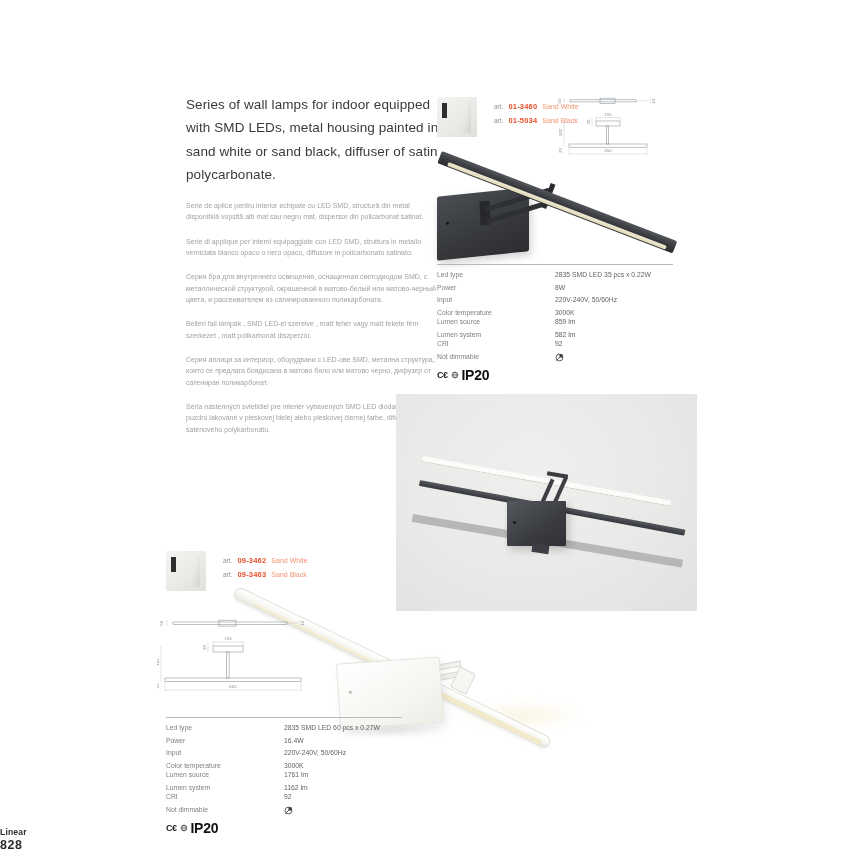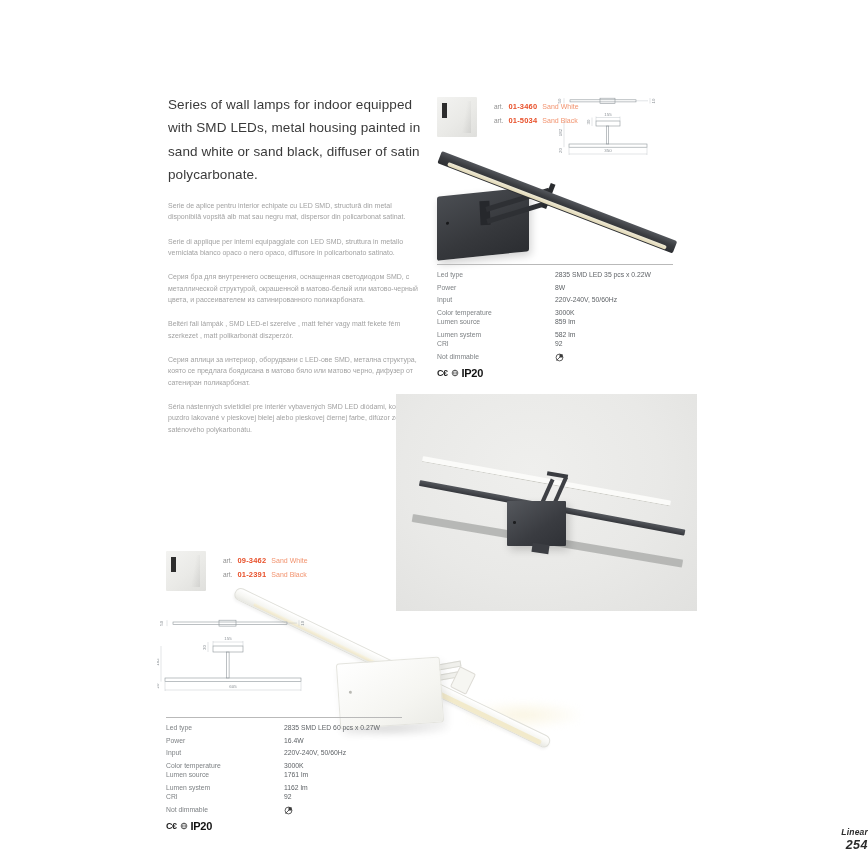--- a/index.html
+++ b/index.html
@@ -1,20 +1,20 @@
 <!DOCTYPE html>
 <html><head>
 <meta charset="utf-8">
 <style>
   html,body{margin:0;padding:0;background:#ffffff;}
   .page{position:relative;width:868px;height:868px;background:#fff;overflow:hidden;
         font-family:"Liberation Sans",sans-serif;color:#3c3c3c;}
 
   
-  .intro{position:absolute;left:168px;top:93px;width:270px;}
+  .intro{position:absolute;left:186px;top:93px;width:270px;}
   .intro-title{font-size:13.5px;line-height:1.74;color:#3a3a3a;letter-spacing:.1px;margin:0;}
   .trans{font-size:7px;line-height:1.62;color:#a2a2a2;margin:13px 0 0 0;width:252px;}
 
   
   .art-block{position:absolute;display:flex;gap:17px;}
   .thumb{width:40px;height:40px;border-radius:1px;position:relative;
          background:linear-gradient(140deg,#f3f3f1 0%,#eaeae7 55%,#dfdfdc 100%);}
   .thumb-mark{position:absolute;left:5px;top:6px;width:5px;height:15px;background:#2d2d2d;}
   .thumb-edge{position:absolute;right:6px;top:4px;bottom:4px;width:10px;
               background:linear-gradient(100deg,transparent 40%,rgba(0,0,0,.07));}
@@ -32,21 +32,21 @@
 
   
   .specs{position:absolute;width:236px;border-top:1px solid #b9b9b9;padding-top:6px;}
   .spec-row{display:flex;line-height:8px;margin-top:4.5px;}
   .spec-row.first{margin-top:0;}
   .spec-row.tight{margin-top:1.5px;}
   .spec-label{width:118px;font-size:6.8px;color:#7e8285;}
   .spec-value{font-size:6.8px;color:#5f6367;}
   .certs{display:flex;align-items:center;gap:3px;margin-top:5px;}
   .ce-mark{font-size:9px;font-weight:bold;color:#1e1e1e;letter-spacing:-.5px;}
-  .ip-mark{font-size:11px;font-weight:bold;color:#111;letter-spacing:-.3px;}
+  .ip-mark{font-size:14px;font-weight:bold;color:#111;letter-spacing:-.3px;}
 
   
   .photo-black{position:absolute;left:436px;top:137px;width:242px;height:126px;}
   .blk-bar{position:absolute;left:6px;top:14px;width:252px;height:13px;border-radius:2px;
            transform:rotate(21deg);transform-origin:0 0;
            background:linear-gradient(#53565b 0%,#3a3c40 45%,#2c2e32 100%);}
   .blk-glow{position:absolute;left:4%;right:3%;bottom:1px;height:4px;border-radius:2px;
             background:linear-gradient(#f8f3de,#ebe1bd);opacity:.95;}
   .blk-box{position:absolute;left:1px;top:55px;width:92px;height:64px;border-radius:2px;
            transform:skewY(-6deg);
@@ -100,21 +100,21 @@
   .wht-screw{position:absolute;left:10px;top:27px;width:3px;height:3px;border-radius:50%;background:#b9b9b3;}
   .wht-arm{position:absolute;height:4px;background:#f0f0ec;border:.5px solid #dadad4;transform-origin:0 50%;}
   .wht-arm1{left:168px;top:98px;width:64px;transform:rotate(-10deg);}
   .wht-arm2{left:170px;top:108px;width:64px;transform:rotate(-10deg);}
   .wht-hinge-bar{position:absolute;left:226px;top:95px;width:16px;height:21px;border-radius:2px;
                  background:#f6f6f2;border:.5px solid #dedcd6;transform:rotate(26deg);}
   .wht-hinge-box{position:absolute;left:157px;top:95px;width:12px;height:19px;border-radius:2px;
                  background:#f2f2ee;border:.5px solid #dedcd6;transform:rotate(-10deg);}
 
   
-  .footer{position:absolute;left:0;right:0;top:827px;text-align:right;font-style:italic;}
+  .footer{position:absolute;left:0;right:0;top:827px;text-align:left;}
   .footer-cat{font-size:8.5px;font-weight:bold;color:#2b2b2b;letter-spacing:.2px;}
   .footer-page{font-size:12.5px;font-weight:bold;color:#2b2b2b;margin-top:1px;letter-spacing:.5px;}
 
   svg.cert-icon{display:block;}
 </style>
 </head>
 <body>
 
 <div class="page">
 
@@ -259,21 +259,21 @@
       <div class="thumb-edge"></div>
     </div>
     <div class="art-lines">
       <div class="art-row">
         <span class="art-prefix">art.</span>
         <span class="art-code">09-3462</span>
         <span class="art-finish">Sand White</span>
       </div>
       <div class="art-row">
         <span class="art-prefix">art.</span>
-        <span class="art-code">01-2391</span>
+        <span class="art-code">09-3463</span>
         <span class="art-finish">Sand Black</span>
       </div>
     </div>
   </div>
 
   <div class="photo-white">
     <div class="wht-glowpool"></div>
     <div class="wht-bar">
       <div class="wht-strip1"></div>
       <div class="wht-strip2"></div>
@@ -363,16 +363,16 @@
             <line x1="1.4" y1="5" x2="8.6" y2="5" stroke="#222" stroke-width="0.6"></line>
             <ellipse cx="5" cy="5" rx="1.7" ry="3.6" fill="none" stroke="#222" stroke-width="0.6"></ellipse>
           </svg>
       </span>
       <span class="ip-mark">IP20</span>
     </div>
   </div>
 
   <div class="footer">
     <div class="footer-cat">Linear</div>
-    <div class="footer-page">254</div>
+    <div class="footer-page">828</div>
   </div>
 
 </div>
 
 </body></html>

